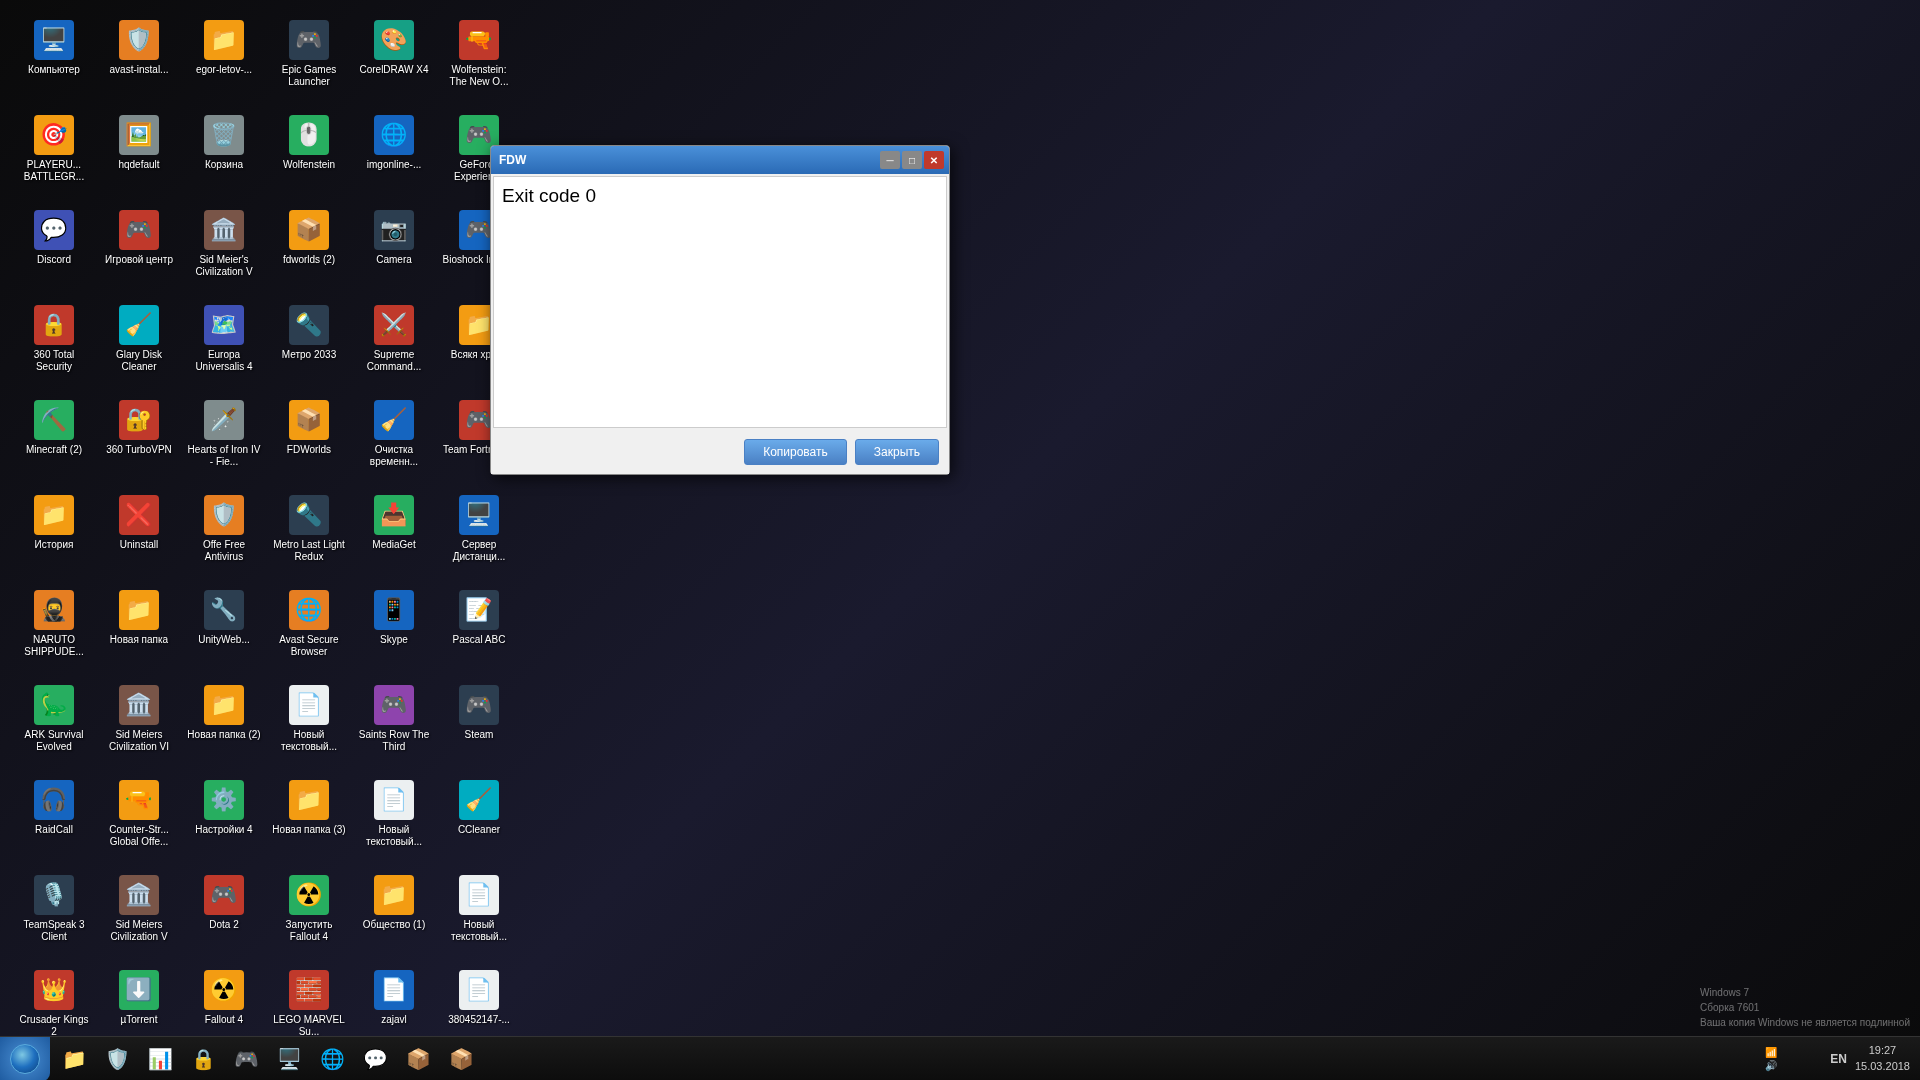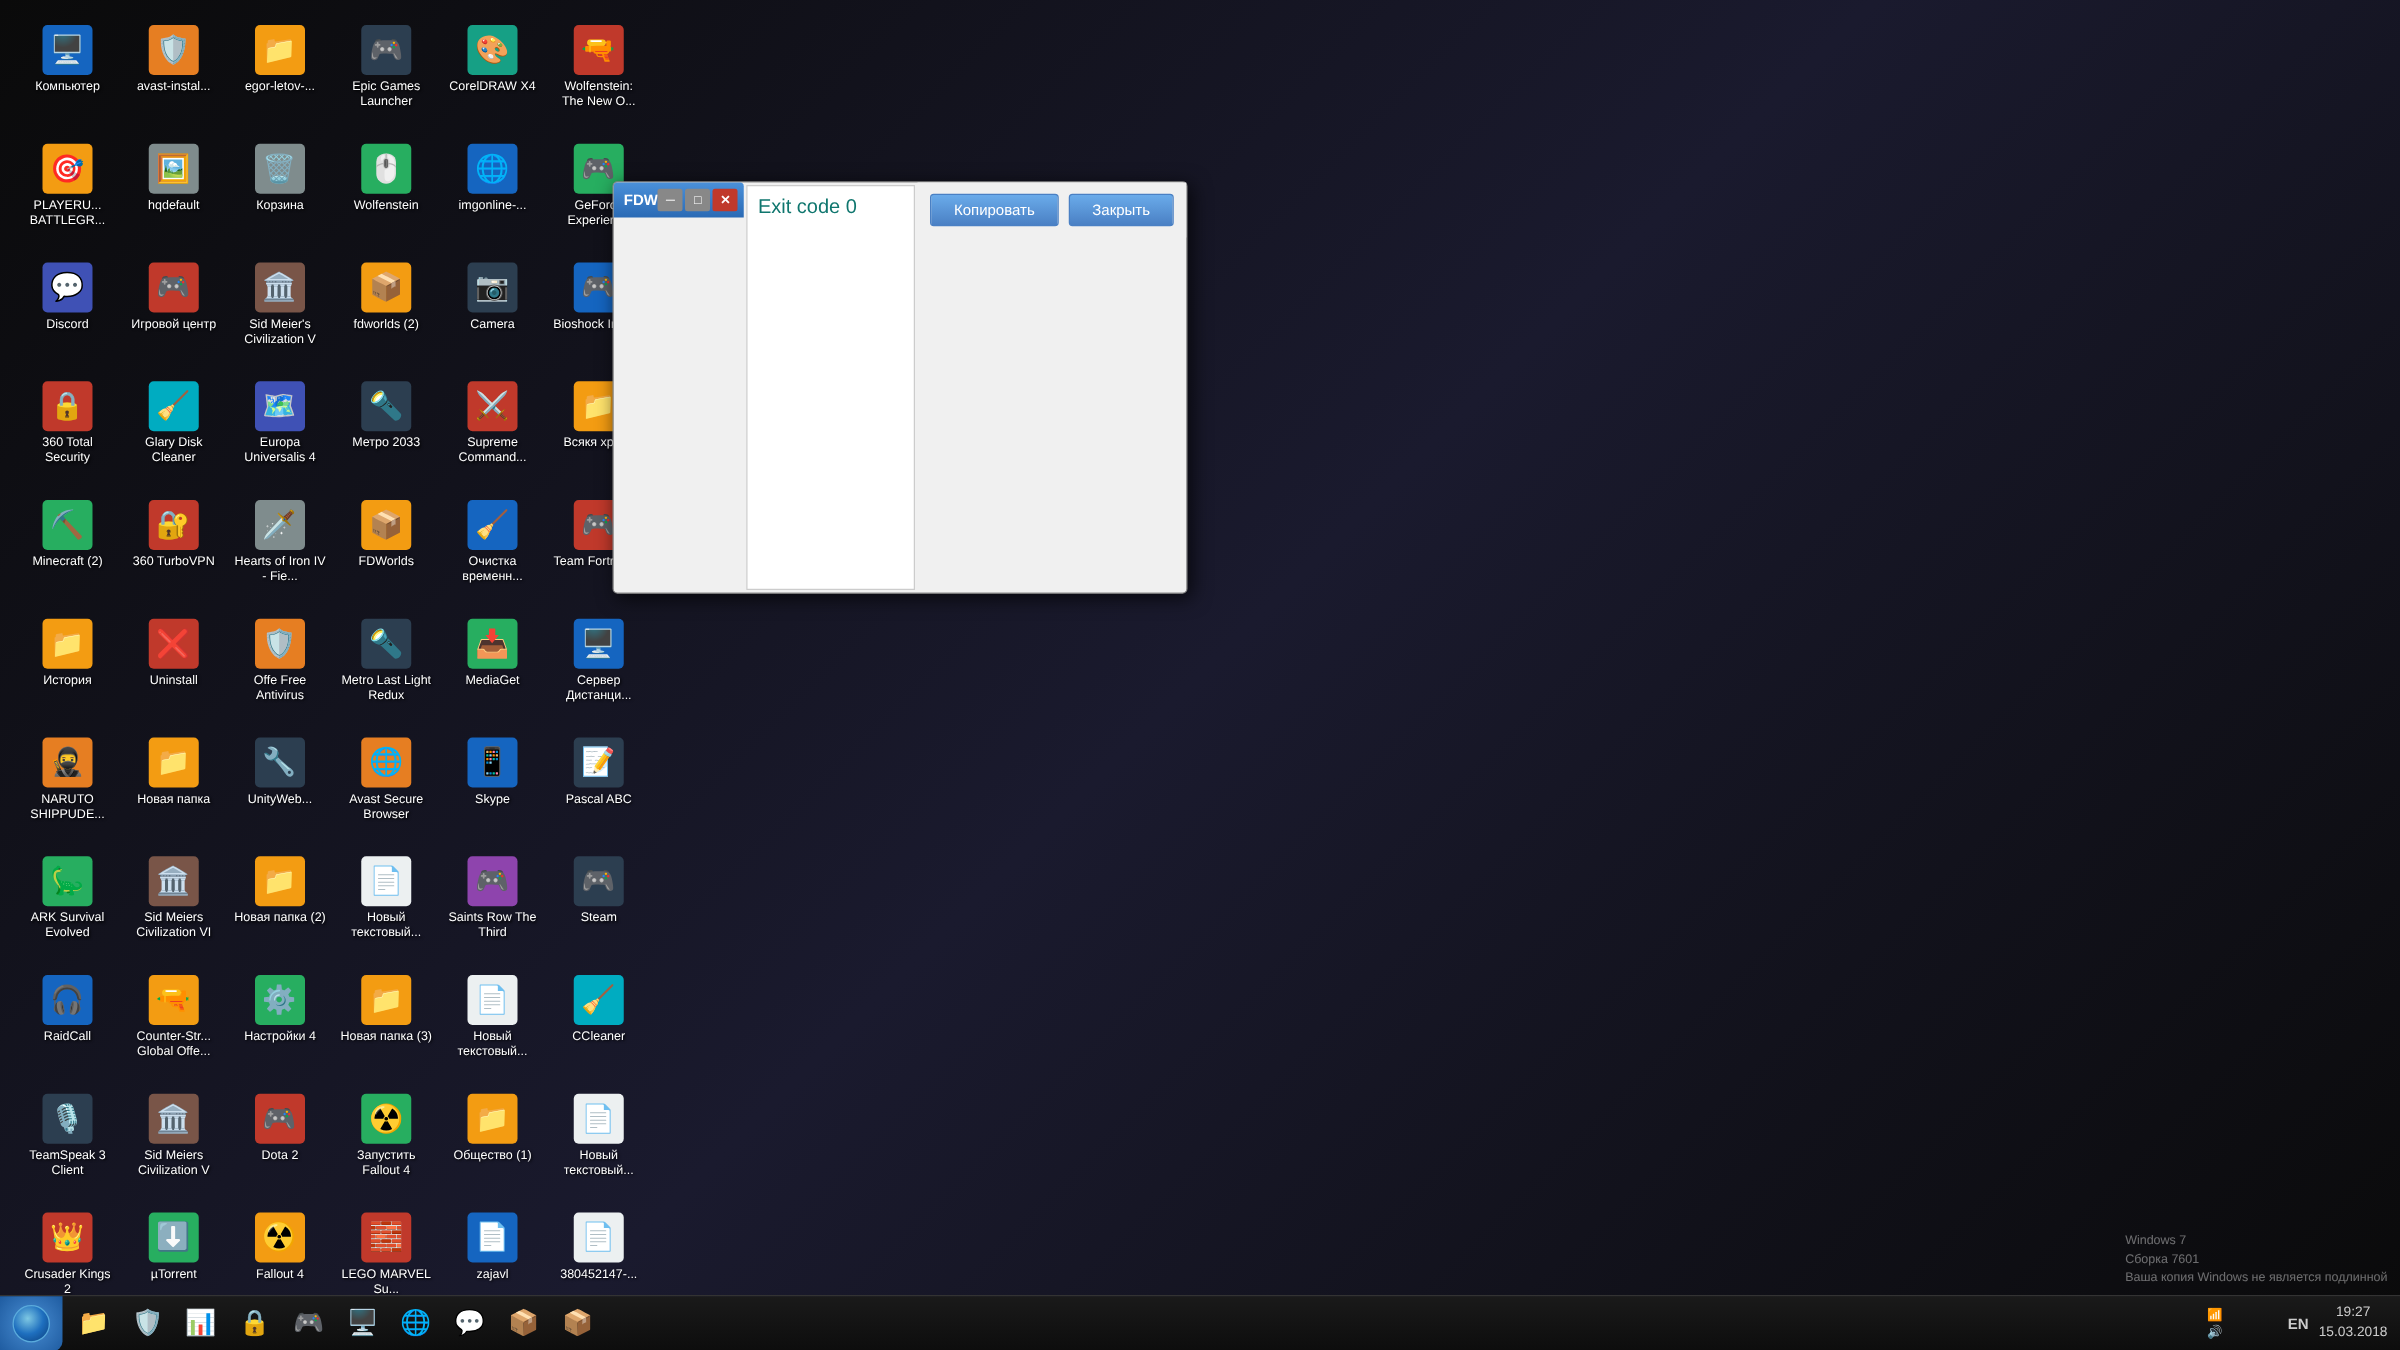--- a/index.html
+++ b/index.html
@@ -140,21 +140,21 @@
       top: 145px;
       left: 490px;
       width: 460px;
       height: 330px;
       background: #f0f0f0;
       border: 1px solid #888;
       border-radius: 4px;
       box-shadow: 3px 3px 15px rgba(0,0,0,0.7);
       z-index: 200;
       display: flex;
-      flex-direction: row;
+      flex-direction: column;
     }
     .window-titlebar {
       height: 28px;
       background: linear-gradient(to bottom, #4a90d9, #2a6ab5);
       display: flex;
       align-items: center;
       justify-content: space-between;
       padding: 0 5px 0 8px;
       border-radius: 3px 3px 0 0;
     }
@@ -202,22 +202,22 @@
     .dialog-btn {
       padding: 5px 18px;
       border-radius: 3px;
       border: 1px solid #4a80c4;
       background: linear-gradient(to bottom, #6aabea, #4a80c4);
       color: #fff;
       font-size: 12px;
       cursor: pointer;
     }
     .exit-code-text {
-      font-size: 16px;
-      color: #0f766e;
+      font-size: 19px;
+      color: #000000;
     }
     
     .ic-blue { background: #1565c0; }
     .ic-red { background: #c0392b; }
     .ic-green { background: #27ae60; }
     .ic-orange { background: #e67e22; }
     .ic-purple { background: #8e44ad; }
     .ic-teal { background: #16a085; }
     .ic-dark { background: #2c3e50; }
     .ic-yellow { background: #f39c12; }

